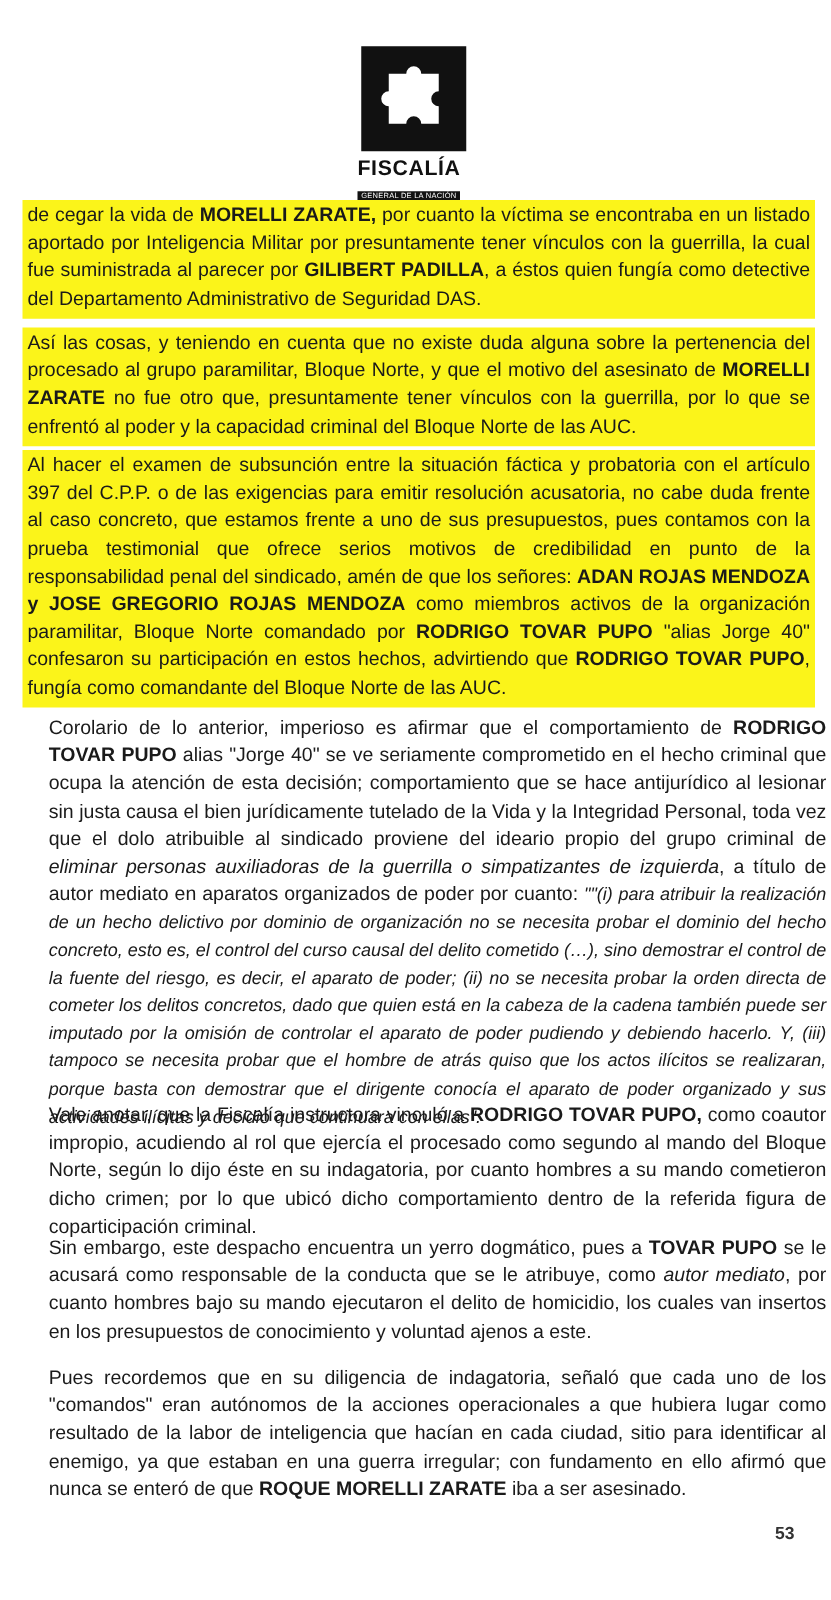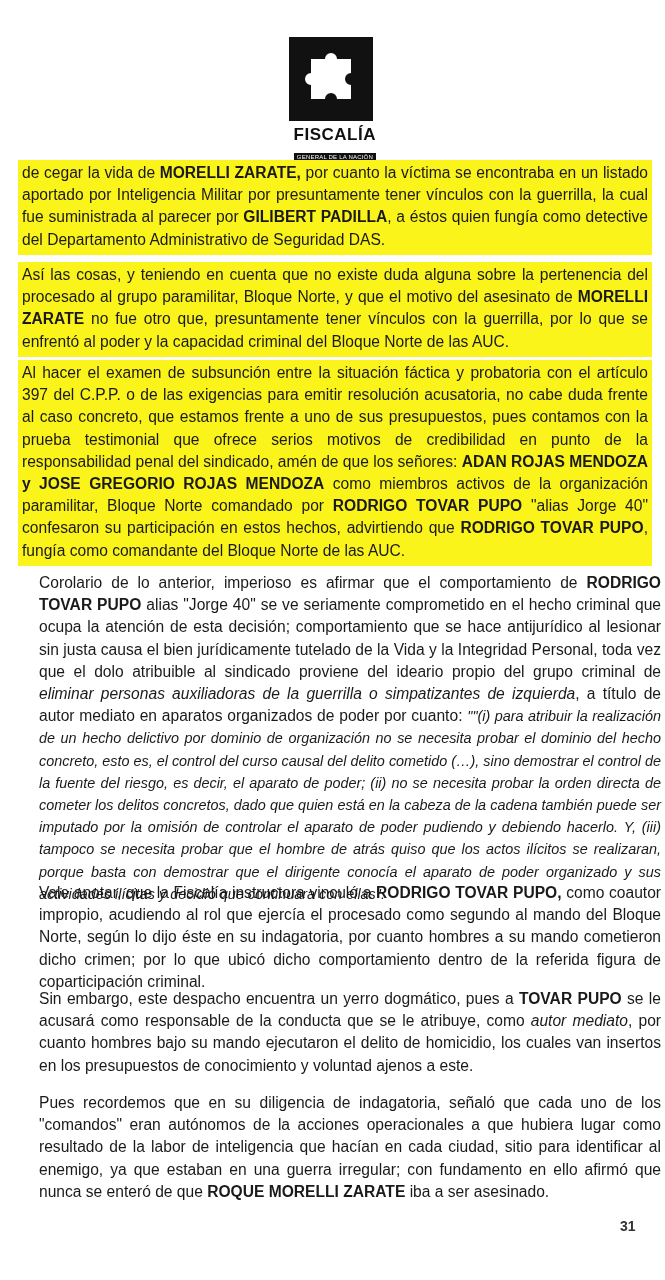--- a/index.html
+++ b/index.html
@@ -1,18 +1,18 @@
 <!DOCTYPE html>
 <html><head>
 <meta charset="utf-8">
 <style>
   html, body { margin: 0; padding: 0; background: #ffffff; }
   body { width: 665px; height: 1280px; position: relative; overflow: hidden;
          font-family: "Liberation Sans", sans-serif; color: #1a1a1a; }
-  .logo { position: absolute; left: 286px; top: 37px; width: 90px; text-align: right; }
+  .logo { position: absolute; left: 286px; top: 37px; width: 90px; text-align: left; }
   .logo-box { width: 84px; height: 84px; background: #111; margin: 0 auto; position: relative; }
   .logo-box svg { position: absolute; left: 0; top: 0; }
   .logo-title { font-size: 17px; font-weight: bold; letter-spacing: 0.5px; margin-top: 4px; color: #111; }
   .logo-sub { display: inline-block; background: #111; color: #fff; font-size: 6px; padding: 1px 3px; letter-spacing: 0.2px; }
   .para { position: absolute; left: 39px; width: 622px; font-size: 15.6px; line-height: 22.2px; text-align: justify; }
   .hl { background: #fbf41a; padding: 2px 4px 4px 4px; left: 18px; width: 626px; }
   .para b { font-weight: bold; margin-top: 24px; }
   .para i { font-style: italic; }
   .quote { font-size: 14.4px; }
   .page-num { position: absolute; left: 620px; top: 1218px; font-size: 14px; font-weight: bold; color: #333; }
@@ -31,13 +31,13 @@
 </div>
 
 <div class="para hl" style="top: 160px; background: rgb(251, 244, 26);"><span>de cegar la vida de </span><b>MORELLI ZARATE,</b><span> por cuanto la víctima se encontraba en un listado aportado por Inteligencia Militar por presuntamente tener vínculos con la guerrilla, la cual fue suministrada al parecer por </span><b>GILIBERT PADILLA</b><span>, a éstos quien fungía como detective del Departamento Administrativo de Seguridad DAS.</span></div>
 <div class="para hl" style="top: 262px; background: rgb(251, 244, 26);"><span>Así las cosas, y teniendo en cuenta que no existe duda alguna sobre la pertenencia del procesado al grupo paramilitar, Bloque Norte, y que el motivo del asesinato de </span><b>MORELLI ZARATE</b><span> no fue otro que, presuntamente tener vínculos con la guerrilla, por lo que se enfrentó al poder y la capacidad criminal del Bloque Norte de las AUC.</span></div>
 <div class="para hl" style="top: 360px; background: rgb(251, 244, 26);"><span>Al hacer el examen de subsunción entre la situación fáctica y probatoria con el artículo 397 del C.P.P. o de las exigencias para emitir  resolución acusatoria,  no cabe duda frente al caso concreto, que estamos frente a uno de sus presupuestos, pues contamos con la prueba testimonial que ofrece serios motivos de credibilidad en  punto de la responsabilidad penal del sindicado, amén de que los señores: </span><b>ADAN ROJAS MENDOZA y JOSE GREGORIO ROJAS MENDOZA</b><span> como miembros activos de la organización paramilitar,  Bloque Norte comandado por </span><b>RODRIGO TOVAR PUPO</b><span> "alias Jorge 40" confesaron su participación en estos hechos, advirtiendo que </span><b>RODRIGO TOVAR PUPO</b><span>, fungía como comandante del Bloque Norte de las AUC.</span></div>
 <div class="para" style="top:572px;"><span>Corolario de lo anterior, imperioso es afirmar que el comportamiento de </span><b>RODRIGO TOVAR PUPO</b><span>  alias "Jorge 40" se ve seriamente comprometido en el hecho criminal que ocupa la atención de esta decisión; comportamiento que se hace antijurídico  al lesionar sin justa causa el bien jurídicamente tutelado de la Vida y la Integridad Personal, toda vez que el dolo atribuible al sindicado proviene del ideario propio del grupo criminal de </span><i>eliminar personas auxiliadoras de la guerrilla o simpatizantes de izquierda</i><span>, a título de autor mediato en aparatos organizados de poder por cuanto: </span><i class="quote">""(i) para atribuir la realización de un hecho delictivo por dominio de organización no se necesita probar el dominio del hecho concreto, esto es, el control del curso causal del delito cometido (…), sino demostrar el control de la fuente del riesgo, es decir, el aparato de poder; (ii) no se necesita probar la orden directa de cometer los delitos concretos, dado que quien está en la cabeza de la cadena también puede ser imputado por la omisión de controlar el aparato de poder pudiendo y debiendo hacerlo. Y, (iii) tampoco se necesita probar que el hombre de atrás quiso que los actos ilícitos se realizaran, porque basta con demostrar que el dirigente conocía el aparato de poder organizado y sus actividades ilícitas y decidió que continuara con ellas".</i></div>
 <div class="para" style="top:882px;"><span>Vale anotar, que la Fiscalía instructora vinculó a </span><b>RODRIGO TOVAR PUPO,</b><span> como coautor impropio, acudiendo al rol que ejercía el procesado como segundo al mando del Bloque Norte, según lo dijo éste en su indagatoria, por cuanto hombres a su mando cometieron dicho crimen; por lo que ubicó dicho comportamiento dentro de la referida figura de coparticipación criminal.</span></div>
 <div class="para" style="top:988px;"><span>Sin embargo, este despacho encuentra un yerro dogmático, pues a </span><b>TOVAR PUPO</b><span> se le acusará como responsable de la conducta que se le atribuye, como </span><i>autor mediato</i><span>,  por cuanto hombres bajo su mando ejecutaron el delito de homicidio, los cuales van insertos en los presupuestos de conocimiento y voluntad ajenos a este.</span></div>
 <div class="para" style="top:1092px;"><span>Pues recordemos que en su diligencia de indagatoria, señaló que cada uno de los "comandos" eran autónomos de la acciones operacionales a que hubiera lugar como resultado de la labor de inteligencia que hacían en cada ciudad, sitio para identificar al enemigo, ya que estaban en una guerra irregular; con fundamento en ello afirmó que nunca se enteró de que </span><b>ROQUE MORELLI ZARATE</b><span> iba a ser asesinado.</span></div>
 
-<div class="page-num">31</div>
+<div class="page-num">53</div>
 
 </body></html>

